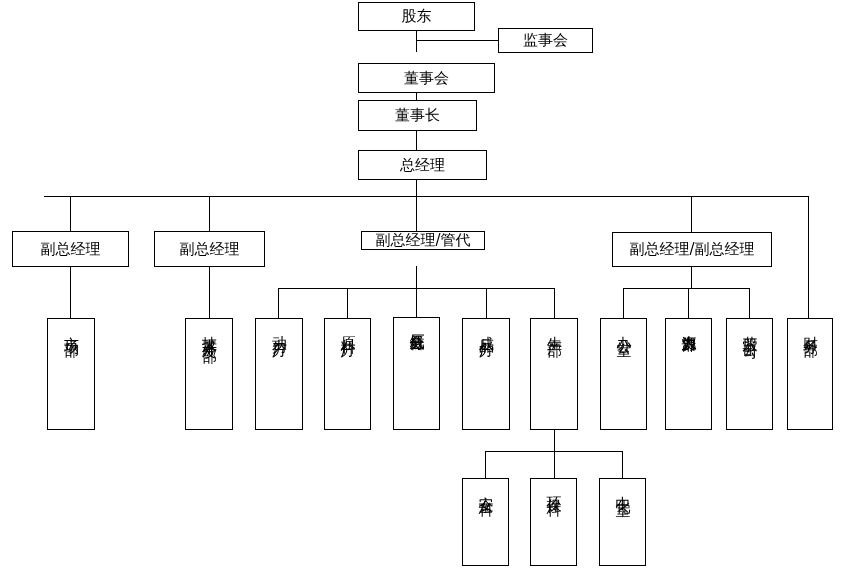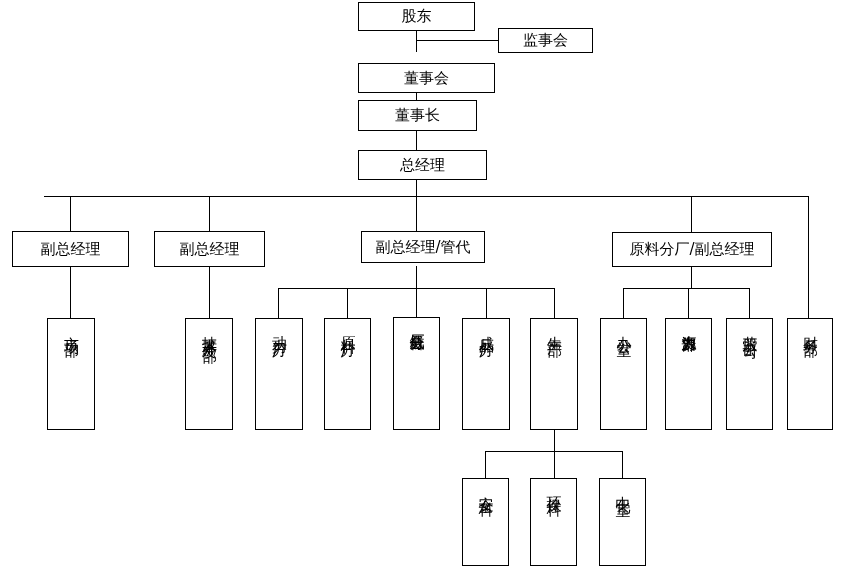--- a/index.html
+++ b/index.html
@@ -124,26 +124,26 @@
   </div>
 
   <div class="node horiz" style="left:12px; top:231px; width:117px; height:36px;">
     <span>副总经理</span>
   </div>
 
   <div class="node horiz" style="left:154px; top:231px; width:111px; height:36px;">
     <span>副总经理</span>
   </div>
 
-  <div class="node horiz" style="left:361px; top:231px; width:124px; height:32px;">
+  <div class="node horiz" style="left:361px; top:231px; width:124px; height:19px;">
     <span>副总经理/管代</span>
   </div>
 
   <div class="node horiz" style="left:612px; top:232px; width:160px; height:35px;">
-    <span>原料分厂/副总经理</span>
+    <span>副总经理/副总经理</span>
   </div>
 
   <div class="node vert" style="left:47px; top:318px; width:48px; height:112px;">
     <span class="vtext">市场部</span>
   </div>
 
   <div class="node vert" style="left:185px; top:318px; width:48px; height:112px;">
     <span class="vtext">技术开发部</span>
   </div>
 

